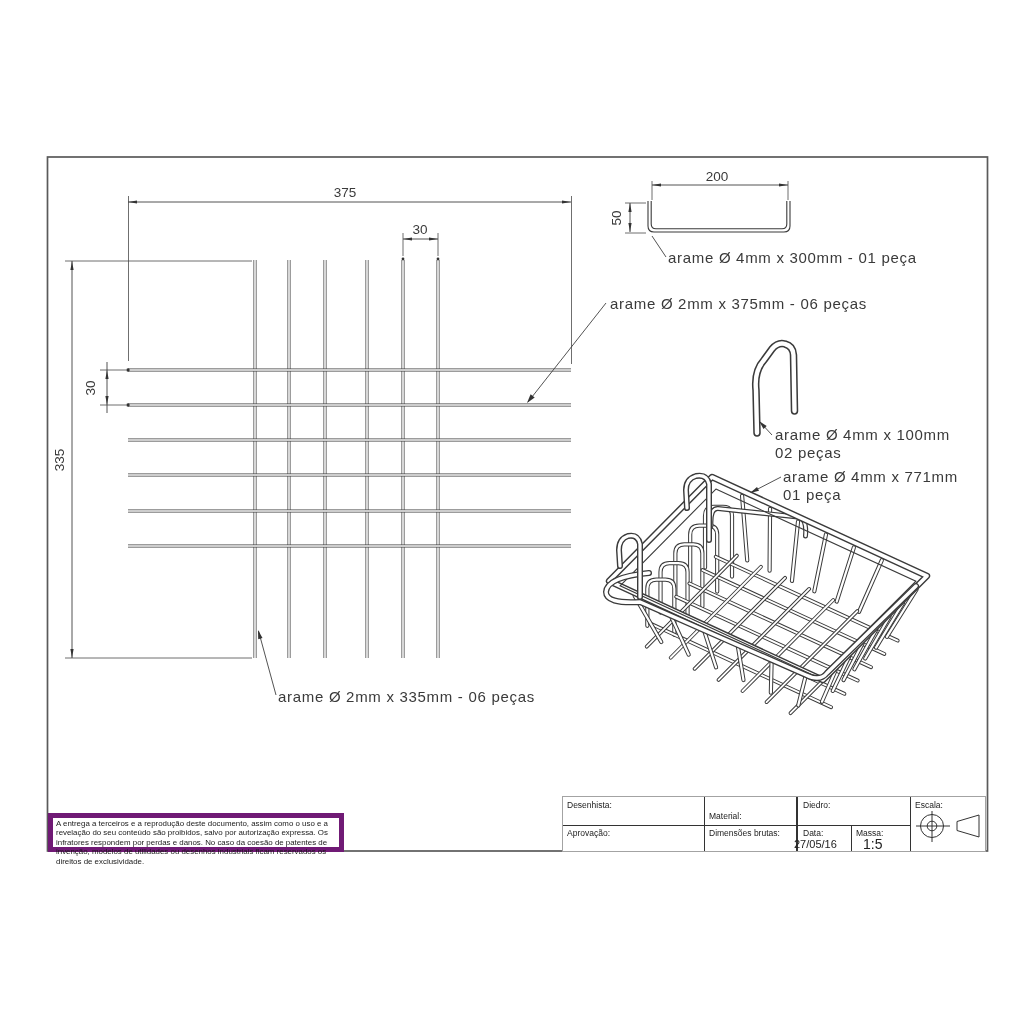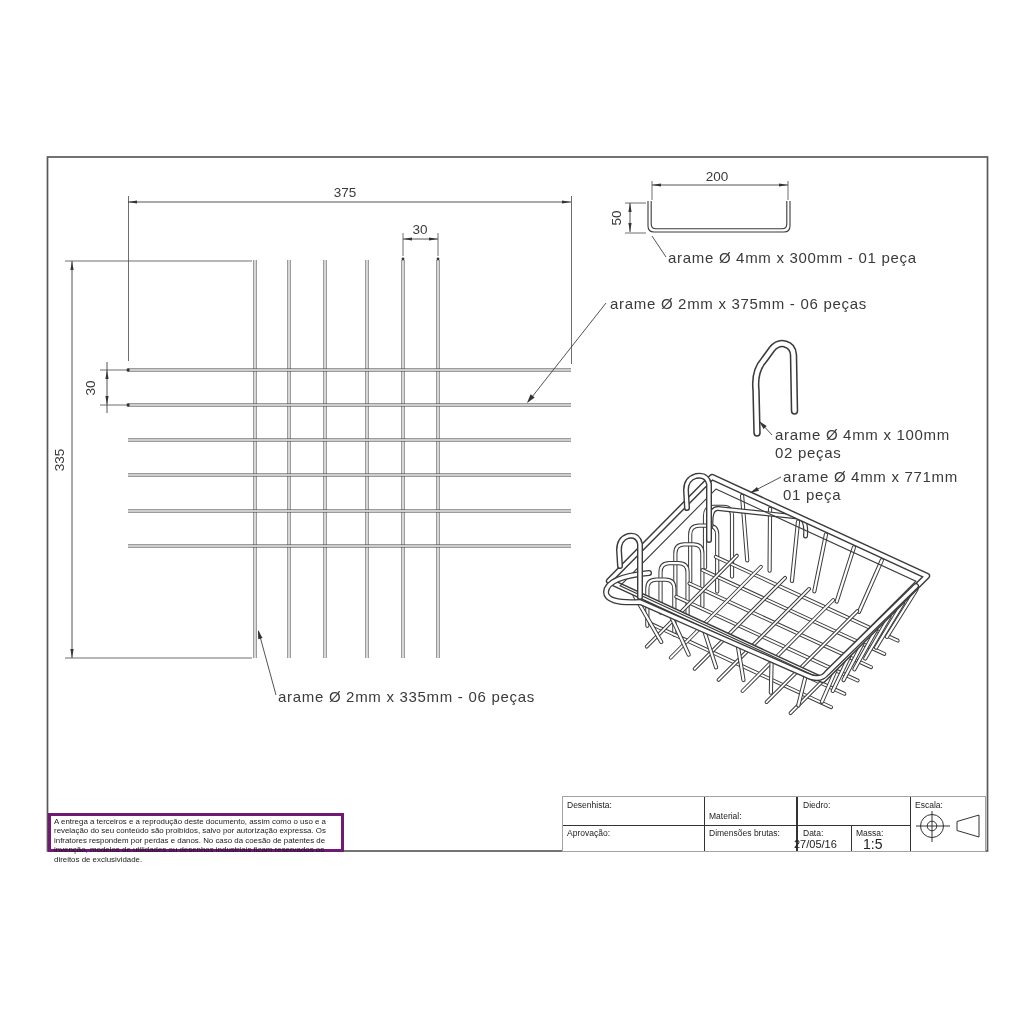--- a/index.html
+++ b/index.html
@@ -5,21 +5,21 @@
   html,body{margin:0;padding:0;background:#ffffff;}
   #stage{position:relative;width:1024px;height:1024px;background:#ffffff;overflow:hidden;
          font-family:"Liberation Sans","DejaVu Sans",sans-serif;}
   svg text{font-family:"Liberation Sans","DejaVu Sans",sans-serif;}
   .ann{font-size:15px;letter-spacing:0.7px;fill:#3a3a3a;}
   .dim{font-size:13.5px;fill:#3a3a3a;}
   .tblock{position:absolute;left:562px;top:796px;width:424px;height:56px;
           border:1px solid #a3a3a3;box-sizing:border-box;background:#fff;color:#1c1c1c;}
   .tblock .cell-label{position:absolute;font-size:8.5px;color:#222;white-space:nowrap;}
   .vline{position:absolute;top:0;bottom:0;background:#333;}
-  .disc{position:absolute;left:48px;top:813px;width:296px;height:39px;border:3px solid #701a75;
+  .disc{position:absolute;left:48px;top:813px;width:296px;height:39px;border:5px solid #701a75;
         box-sizing:border-box;font-size:7.9px;line-height:9.4px;color:#1a1a1a;
         padding:1px 3px;background:#fff;}
 </style>
 </head>
 <body>
 
 <div id="stage">
 
   <svg width="1024" height="1024" viewBox="0 0 1024 1024" style="position:absolute;left:0;top:0">
 

